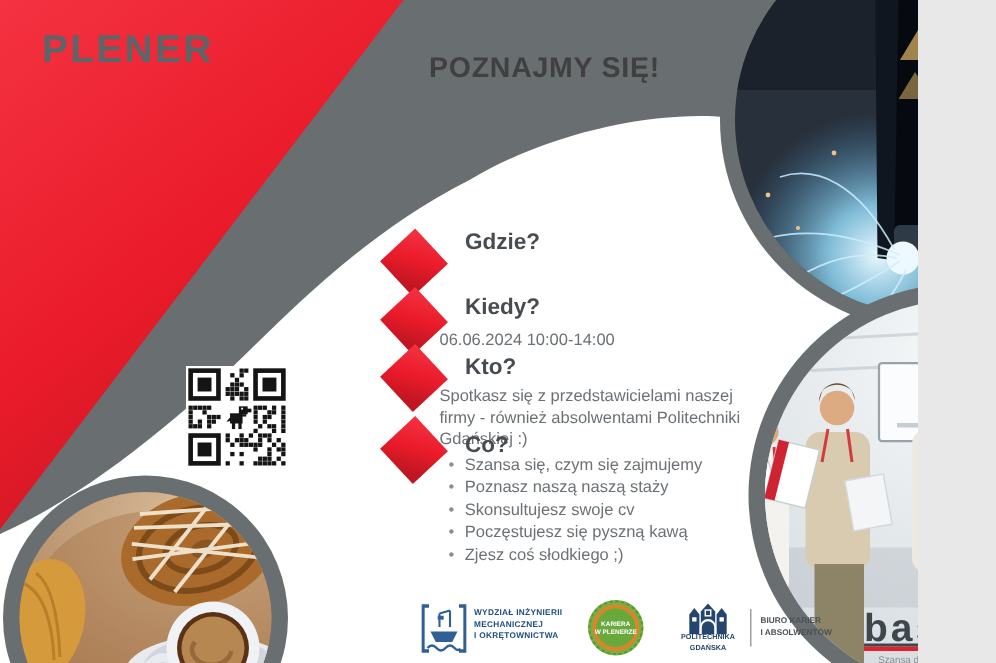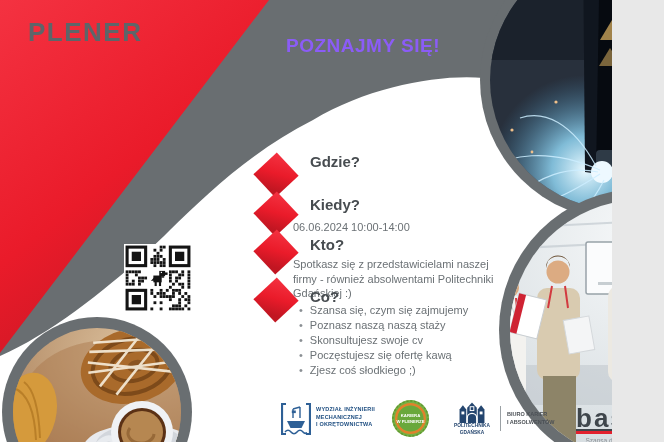--- a/index.html
+++ b/index.html
@@ -4,21 +4,21 @@
 <style>
   html,body{margin:0;padding:0;background:#e8e8e8;}
   .poster{
     position:relative;width:612px;height:442px;overflow:hidden;background:#ffffff;
     font-family:"Liberation Sans",sans-serif;
   }
   .bg{position:absolute;left:0;top:0;}
   .abs{position:absolute;}
   .title1{left:28px;top:17px;font-size:26px;font-weight:800;color:#5e6569;letter-spacing:1.5px;}
   .title2{left:28px;top:60px;font-size:22px;font-weight:800;color:#5e6569;letter-spacing:1.5px;}
-  .headline{left:286px;top:35px;font-size:19px;font-weight:800;color:#8b5cf6;letter-spacing:.5px;}
+  .headline{left:286px;top:35px;font-size:19px;font-weight:800;color:#404040;letter-spacing:.5px;}
   .q{left:310px;font-size:15px;font-weight:800;color:#474c50;}
   .a{left:293px;width:205px;font-size:11px;line-height:14.5px;color:#6b7175;}
   .q1{top:153px}.a1{top:178px}
   .q2{top:196px}.a2{top:220px}
   .q3{top:236px}.a3{top:257px}
   .q4{top:288px}
   ul.co{left:299px;top:303px;width:210px;margin:0;padding:0;list-style:none;}
   ul.co li{font-size:11px;line-height:15px;color:#6b7175;}
   ul.co li::before{content:"\2022";color:#8a8f93;margin-right:7px;}
   .qr{left:124px;top:244px;}
@@ -335,21 +335,21 @@
   <div class="abs a a2">06.06.2024 10:00-14:00</div>
 
   <div class="abs q q3">Kto?</div>
   <div class="abs a a3">Spotkasz się z przedstawicielami naszej firmy - również absolwentami Politechniki Gdańskiej :)</div>
 
   <div class="abs q q4">Co?</div>
   <ul class="abs co">
     <li><span>Szansa się, czym się zajmujemy</span></li>
     <li><span>Poznasz naszą naszą staży</span></li>
     <li><span>Skonsultujesz swoje cv</span></li>
-    <li><span>Poczęstujesz się ofertę kawą</span></li>
+    <li><span>Poczęstujesz się pyszną kawą</span></li>
     <li><span>Zjesz coś słodkiego ;)</span></li>
   </ul>
 
   <svg class="abs" style="left:281px;top:402px;" width="30" height="34" viewBox="0 0 30 34">
     <path d="M5,2 h-4 v30 h4 M25,2 h4 v30 h-4" stroke="#2e6096" stroke-width="2.2" fill="none"></path>
     <path d="M12,7 v9 M19,5 v11 M12,7 L19,5" stroke="#2e6096" stroke-width="1.4" fill="none"></path>
     <rect x="10.8" y="8.5" width="4" height="2.6" fill="#2e6096"></rect>
     <path d="M6,19 h18 l-3.5,7 h-11 z" fill="#2e6096"></path>
     <path d="M4,30 q3,-3.4 6,0 q3,3.4 6,0 q3,-3.4 6,0 q2,2.3 4,0.6" stroke="#2e6096" stroke-width="1.6" fill="none"></path>
   </svg>

